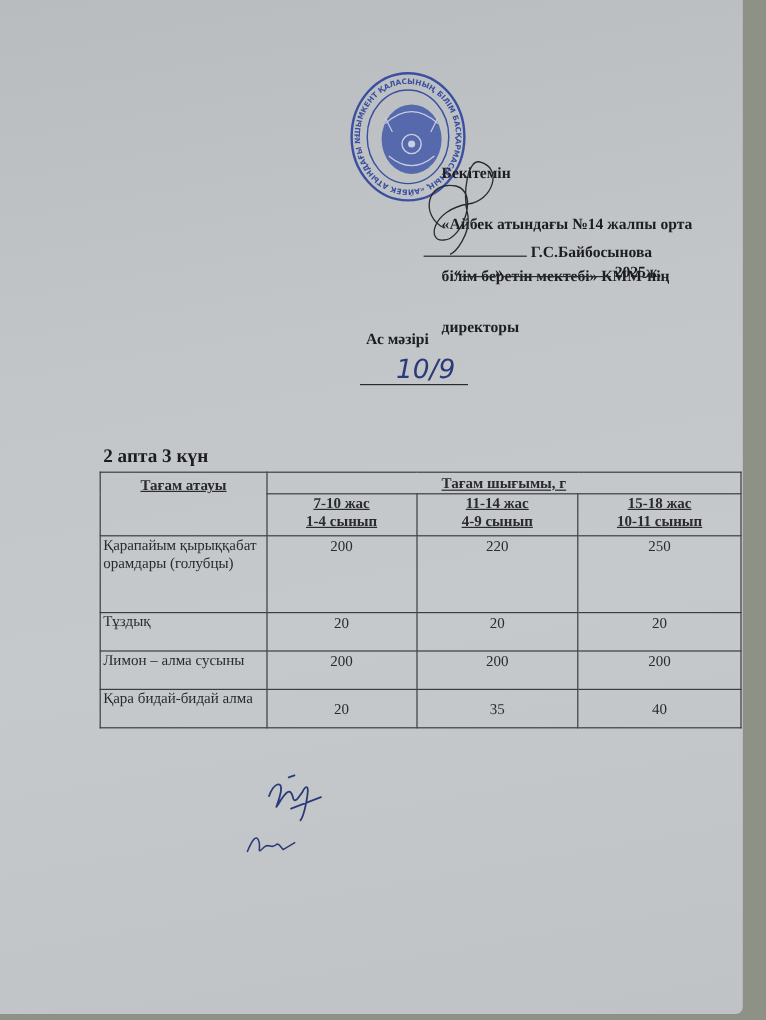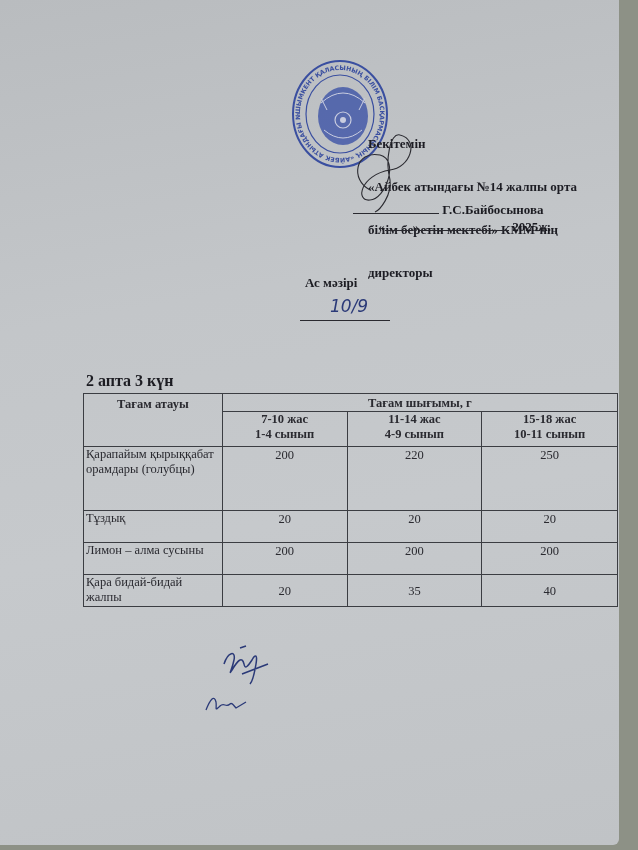--- a/index.html
+++ b/index.html
@@ -28,21 +28,21 @@
   .week-day { position:absolute; left:86px; top:372px; font-size:16px; font-weight:bold; }
 
   
   table.menu {
     position:absolute; left:83px; top:393px; width:535px;
     border-collapse:collapse; font-size:12.5px; color:#2a2a30;
   }
   table.menu td, table.menu th {
     border:1px solid #3b3d42; padding:0 3px; vertical-align:top;
   }
-  table.menu th { font-weight:bold; font-size:12.5px; line-height:15px; }
+  table.menu th { font-weight:bold; font-size:12.5px; line-height:15px;text-decoration:underline; }
   table.menu td.name { text-align:left; line-height:15px; padding-left:2px; }
   table.menu td.num { text-align:center; line-height:15px; padding-top:1px; }
   table.menu td.mid { vertical-align:middle; }
 
   .footer-line { position:absolute; font-size:11.5px; font-weight:bold; white-space:nowrap; }
   .uline { display:inline-block; border-bottom:1px solid #2a2a30; height:12px; vertical-align:baseline; }
   .sig-svg { position:absolute; }
 </style>
 </head>
 <body>
@@ -81,21 +81,21 @@
     <span>«</span><span class="uline" style="width:28px;"></span><span>»</span><span class="uline" style="width:90px;"></span>
     <span>2025ж.</span>
   </div>
 
   <svg class="sig-svg" style="left:330px; top:120px;" width="110" height="95">
     <path d="M40 70 C20 60 25 30 50 35 C70 40 55 80 40 80 C25 82 30 55 60 50 C80 48 90 20 70 15 C60 12 55 40 60 60 C62 75 50 90 45 92" fill="none" stroke="#2a2a30" stroke-width="1.1"></path>
   </svg>
 
   <div class="menu-title">Ас мәзірі</div>
   <div class="date-field">
-    <span style="position:absolute; left:30px; top:-2px; font-family:'DejaVu Sans',sans-serif; font-style:italic; font-size:17px; color:#2b3a78;">10/9</span>
+    <span style="position:absolute; left:30px; top:-2px; font-family:'DejaVu Sans',sans-serif; font-style:italic; font-size:22px; color:#2b3a78;">10/9</span>
   </div>
 
   <div class="week-day">2 апта 3 күн</div>
 
   <table class="menu">
     <colgroup>
       <col style="width:139px">
       <col style="width:125px">
       <col style="width:135px">
       <col style="width:136px">
@@ -131,21 +131,21 @@
       <td class="num">20</td>
       <td class="num">20</td>
     </tr>
     <tr style="height:32px;margin-top:11px;">
       <td class="name">Лимон – алма сусыны</td>
       <td class="num">200</td>
       <td class="num">200</td>
       <td class="num">200</td>
     </tr>
     <tr style="height:32px;">
-      <td class="name">Қара бидай-бидай жалпы</td>
+      <td class="name">Қара бидай-бидай алма</td>
       <td class="num mid">20</td>
       <td class="num mid">35</td>
       <td class="num mid">40</td>
     </tr>
   </tbody>
     </table>
 
 
   <svg class="sig-svg" style="left:218px; top:642px;" width="60" height="45">
     <path d="M6 22 C10 10 18 8 16 18 C14 28 10 34 14 28 C20 18 24 14 26 22 C27 28 30 24 34 18 C36 14 40 10 38 22 C36 34 34 40 32 42 M22 6 L28 4 M24 32 L50 22" fill="none" stroke="#2b3a78" stroke-width="1.5"></path>

